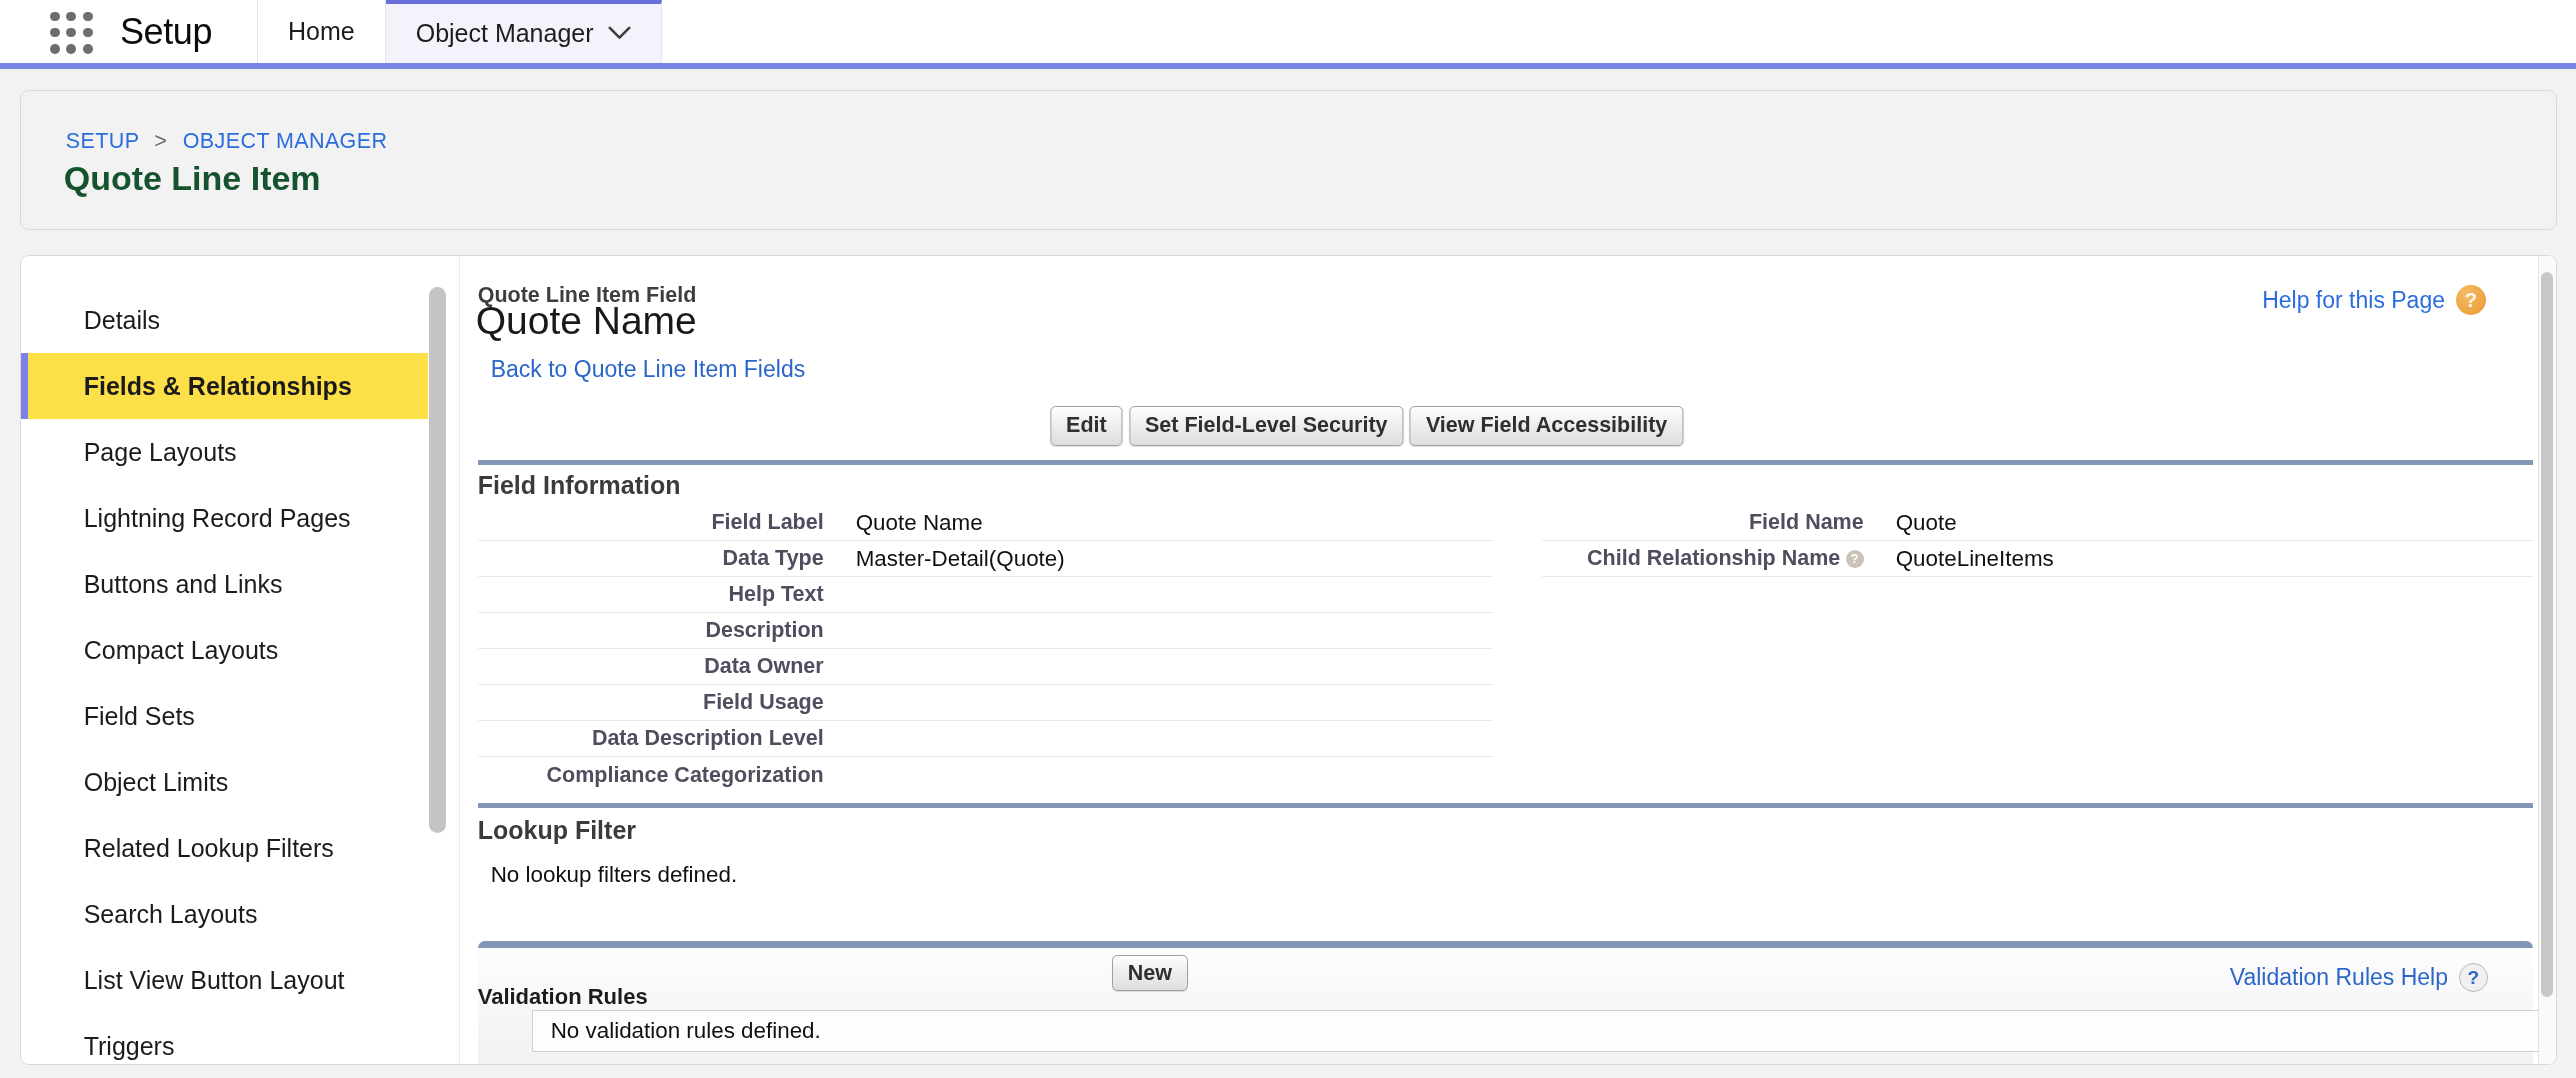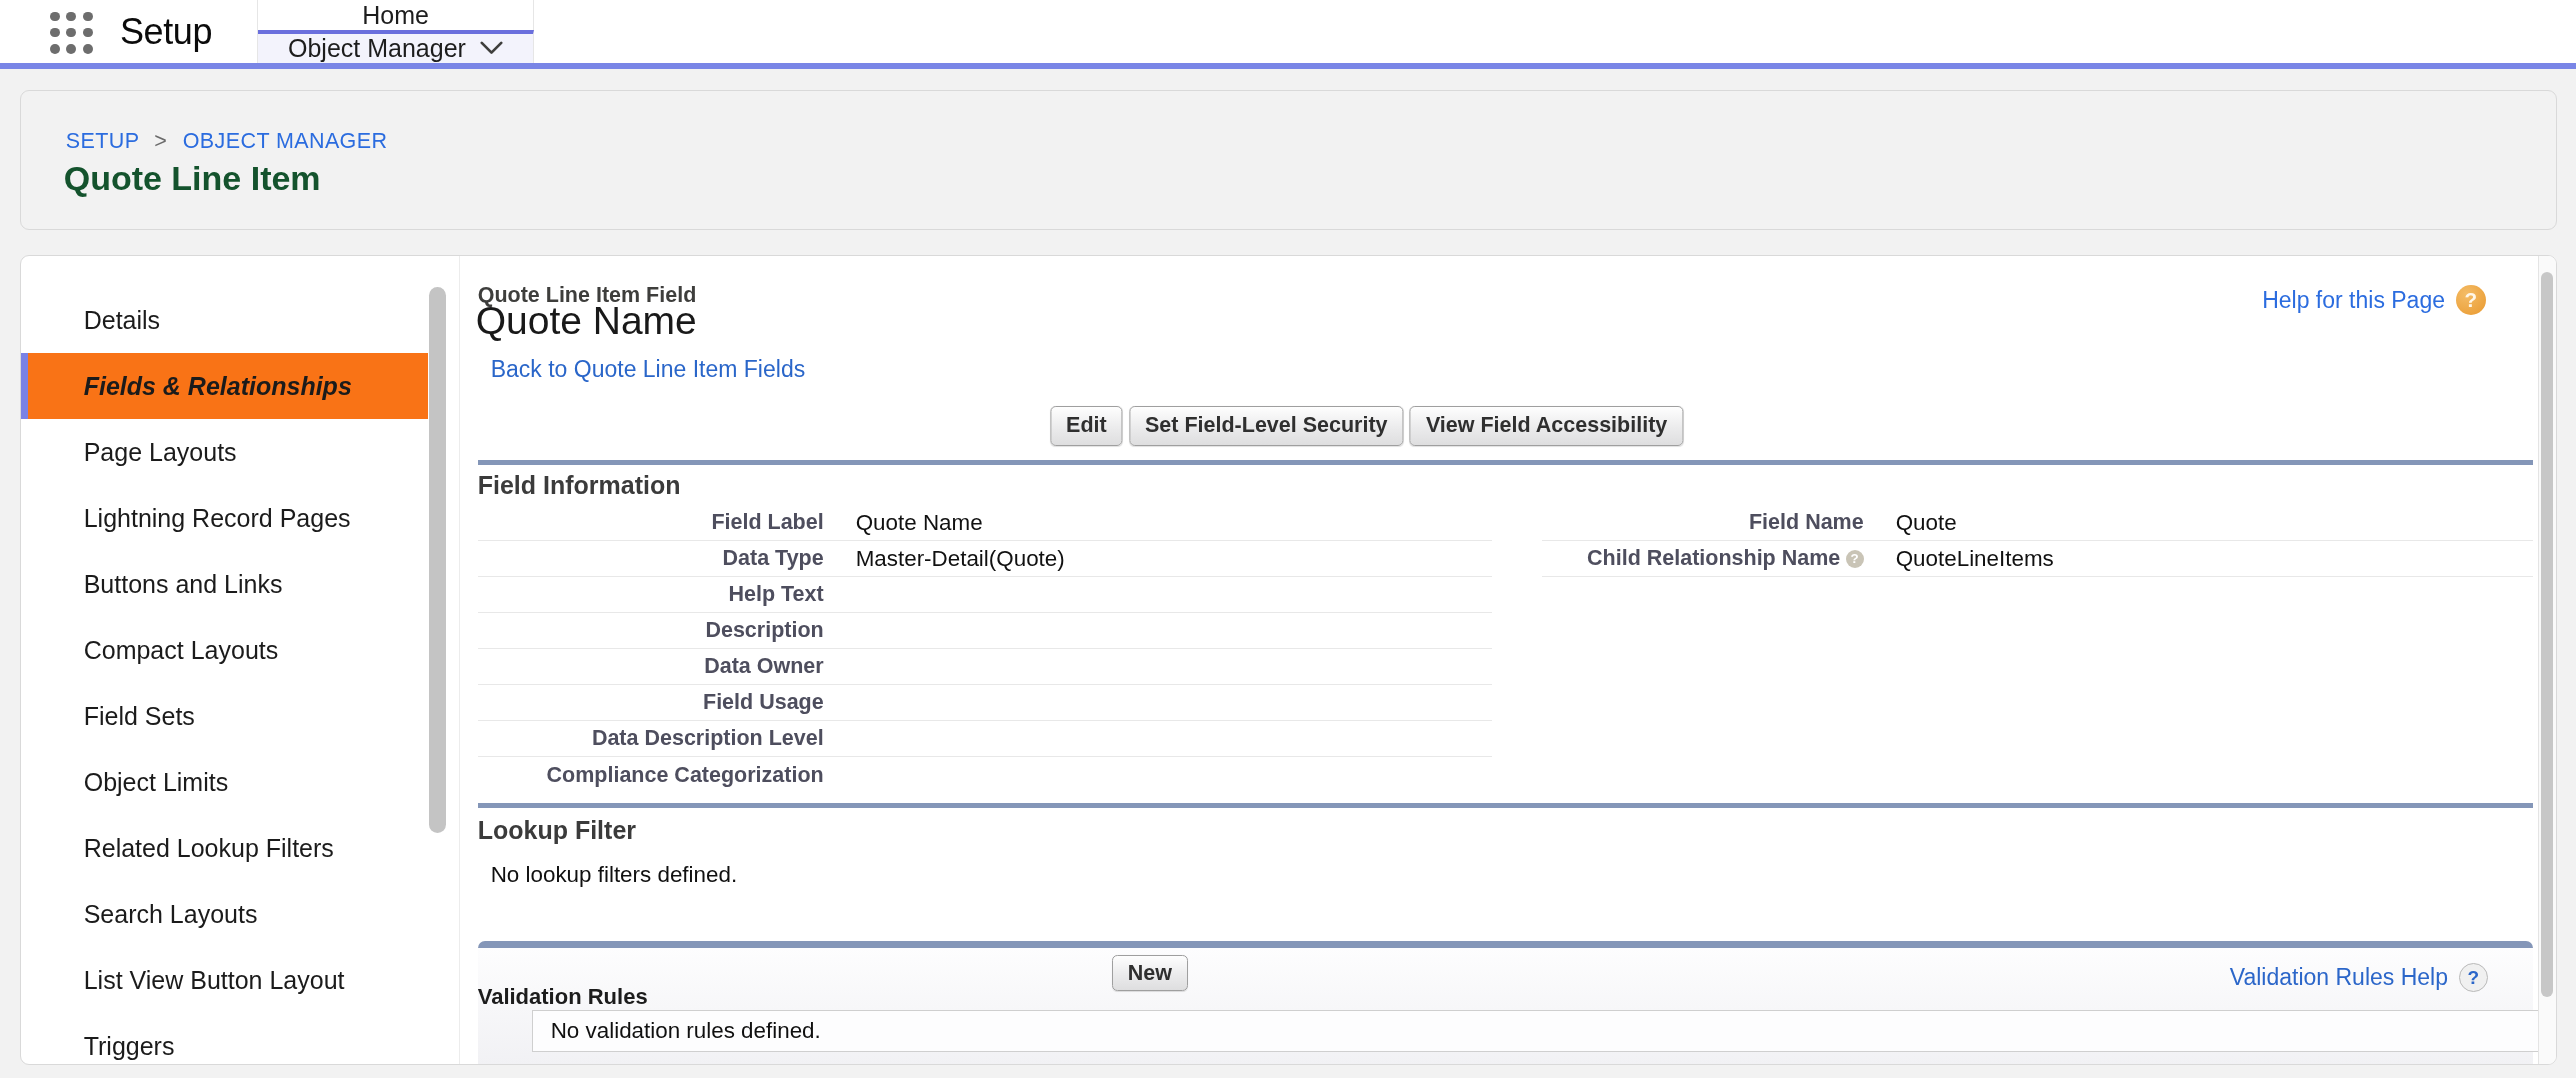--- a/index.html
+++ b/index.html
@@ -7,21 +7,21 @@
   body { font-family:"Liberation Sans", sans-serif; background:#f2f2f2; overflow:hidden; }
   .stage { position:relative; width:2576px; height:1079px; background:#f2f2f2; }
 
   
   .app-header { position:absolute; left:0; top:0; width:2576px; height:63px; background:#ffffff; }
   .waffle { position:absolute; left:50px; top:11.6px; width:43px; height:42px;
             display:grid; grid-template-columns:repeat(3,1fr); grid-template-rows:repeat(3,1fr); gap:6.3px; cursor:pointer; }
   .waffle i { width:9.8px; height:9.8px; border-radius:50%; background:#6d6d6d; }
   .app-title { position:absolute; left:120px; top:0; height:63px; display:flex; align-items:center;
                font-size:36px; color:#0b0b0b; letter-spacing:-0.4px; }
-  .tabs { position:absolute; left:257px; top:0; height:63px; display:flex; border-left:0.9px solid #e6e6e6;flex-direction:column; }
+  .tabs { position:absolute; left:257px; top:0; height:63px; display:flex; border-left:0.9px solid #e6e6e6; }
   .tab { height:63px; display:flex; align-items:center; justify-content:center; gap:14.3px;
          padding:0 30px; font-size:25px; color:#1d1d1d; border-right:0.9px solid #e6e6e6; cursor:pointer; }
   .tab.active { background:#f3f3fc; border-top:4.5px solid #6a6fdd; padding-top:0; }
   .brand-bar { position:absolute; left:0; top:63px; width:2576px; height:6.3px; background:#7985e6; }
 
   
   .bc-card { position:absolute; left:19.7px; top:90px; width:2537px; height:140px;
              border:0.9px solid #d9d9d9; border-radius:9px; }
   .bc-links { position:absolute; left:45px; top:38px; font-size:21.5px; letter-spacing:0.4px; }
   .bc-links a { color:#2b6cdf; text-decoration:none; cursor:pointer; }
@@ -29,21 +29,21 @@
   .bc-title { position:absolute; left:43px; top:68px; font-size:34px; font-weight:bold; color:#14532d; }
 
   
   .main-card { position:absolute; left:19.7px; top:255px; width:2537px; height:810px; background:#ffffff;
                border:0.9px solid #d9d9d9; border-radius:9px; overflow:hidden; }
 
   
   .side-nav { position:absolute; left:0; top:31px; width:407px; }
   .nav-item { position:relative; height:66px; display:flex; align-items:center; padding-left:63px;
               font-size:25px; color:#1b1b1b; cursor:pointer; }
-  .nav-item.active { background:#f97316; font-weight:bold;font-style:italic; }
+  .nav-item.active { background:#fde047; font-weight:bold; }
   .nav-item.active::before { content:""; position:absolute; left:0; top:0; bottom:0; width:7.2px; background:#7a82e5; }
   .side-scroll-thumb { position:absolute; left:408px; top:31px; width:17px; height:546px;
                        border-radius:9px; background:#c4c4c4; cursor:pointer; }
   .v-divider { position:absolute; left:438px; top:0; bottom:0; width:0.9px; background:#ececec; }
 
   
   .kicker { position:absolute; left:457px; top:27px; font-size:21.5px; font-weight:bold; color:#3e3e3c; }
   .help-page { position:absolute; top:29px; right:70px; display:flex; align-items:center; gap:10.7px;
                font-size:23px; color:#2b6cdf; text-decoration:none; cursor:pointer; }
   .help-orange { width:30px; height:30px; border-radius:50%; flex:0 0 30px;

